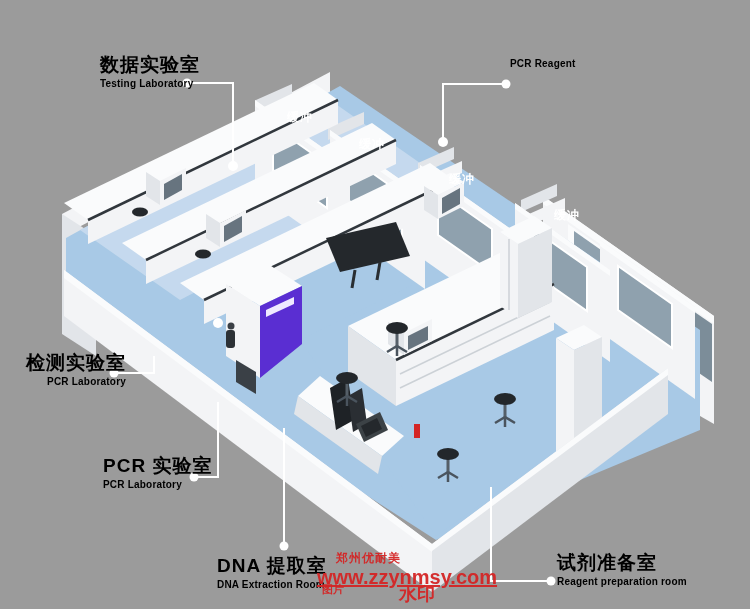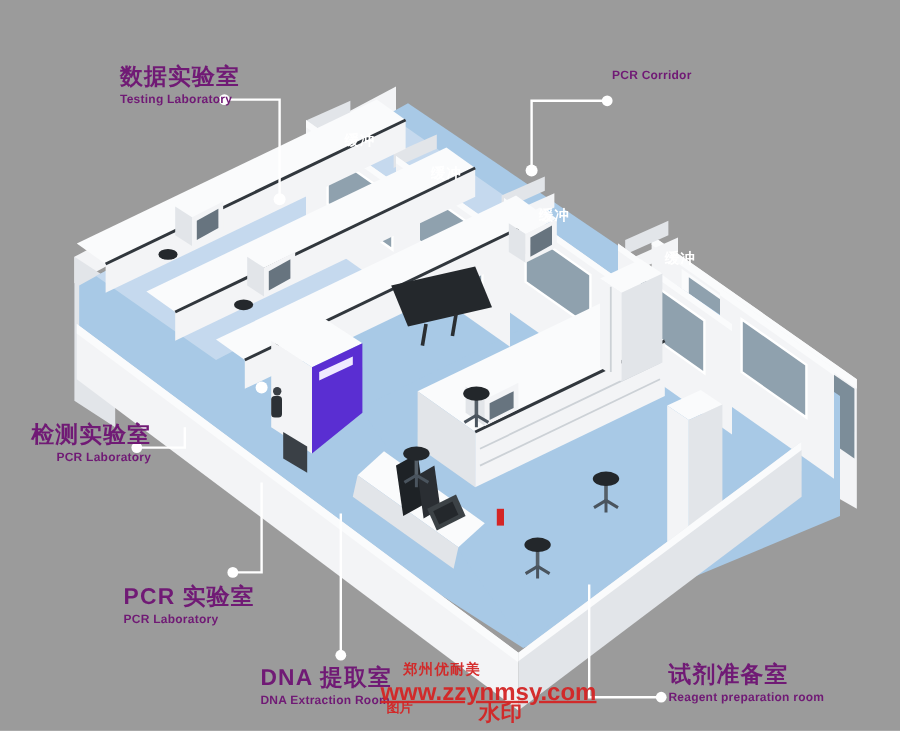--- a/index.html
+++ b/index.html
@@ -1,19 +1,19 @@
 <!DOCTYPE html>
 <html style="--bg: #9b9b9b; --wall: #f3f4f6; --wall-light: #fafbfc; --wall-shade: #e2e5e9; --wall-dark: #ccd1d6; --floor: #a8c9e6; --floor-light: #cadcee; --window: #8fa1ae; --window-dark: #7c8d99; --purple: #5a2ed2; --equip-dark: #24282c; --screen: #67747f; --red: #d42525; --line: #ffffff;"><head>
 <meta charset="utf-8">
 <style>
   html,body{margin:0;padding:0;}
   body{font-family:"Liberation Sans","DejaVu Sans",sans-serif;}
   #stage{position:relative;width:750px;height:609px;background:var(--bg,#9b9b9b);overflow:hidden;}
   #scene{position:absolute;left:0;top:0;}
-  .callout{position:absolute;color:#701a75;white-space:nowrap;}
+  .callout{position:absolute;color:#000000;white-space:nowrap;}
   .callout .zh{display:block;font-size:19px;font-weight:700;line-height:22px;letter-spacing:1px;}
   .callout .en{display:block;font-size:10px;font-weight:600;line-height:15px;letter-spacing:0.2px;}
   .wm{position:absolute;color:var(--red,#d42525);font-weight:700;opacity:.95;}
   .wm1{left:336px;top:550px;font-size:12px;letter-spacing:1px;}
   .wm2{left:317px;top:566px;font-size:20px;text-decoration:underline;}
   .wm3a{left:322px;top:582px;font-size:11px;}
   .wm3b{left:399px;top:582px;font-size:18px;}
   .bufLabel{font-size:12px;font-weight:700;fill:#fff;letter-spacing:1px;}
 </style>
 </head>
@@ -247,27 +247,27 @@
     <text x="449" y="183" class="bufLabel">缓冲</text>
     <text x="554" y="219" class="bufLabel">缓冲</text>
   </g>
 </svg>
 
   <div class="callout" style="left:100px;top:54px;">
     <span class="zh">数据实验室</span>
     <span class="en">Testing Laboratory</span>
   </div>
   <div class="callout" style="left:510px;top:56px;">
-    <span class="en">PCR Corridor</span>
+    <span class="en">PCR Reagent</span>
   </div>
   <div class="callout" style="left:26px;top:352px;text-align:right;">
     <span class="zh">检测实验室</span>
     <span class="en">PCR Laboratory</span>
   </div>
-  <div class="callout" style="left:103px;top:455px;margin-top:32px;">
+  <div class="callout" style="left:103px;top:455px;">
     <span class="zh">PCR 实验室</span>
     <span class="en">PCR Laboratory</span>
   </div>
   <div class="callout" style="left:217px;top:555px;">
     <span class="zh">DNA 提取室</span>
     <span class="en">DNA Extraction Room</span>
   </div>
   <div class="callout" style="left:557px;top:552px;">
     <span class="zh">试剂准备室</span>
     <span class="en">Reagent preparation room</span>

